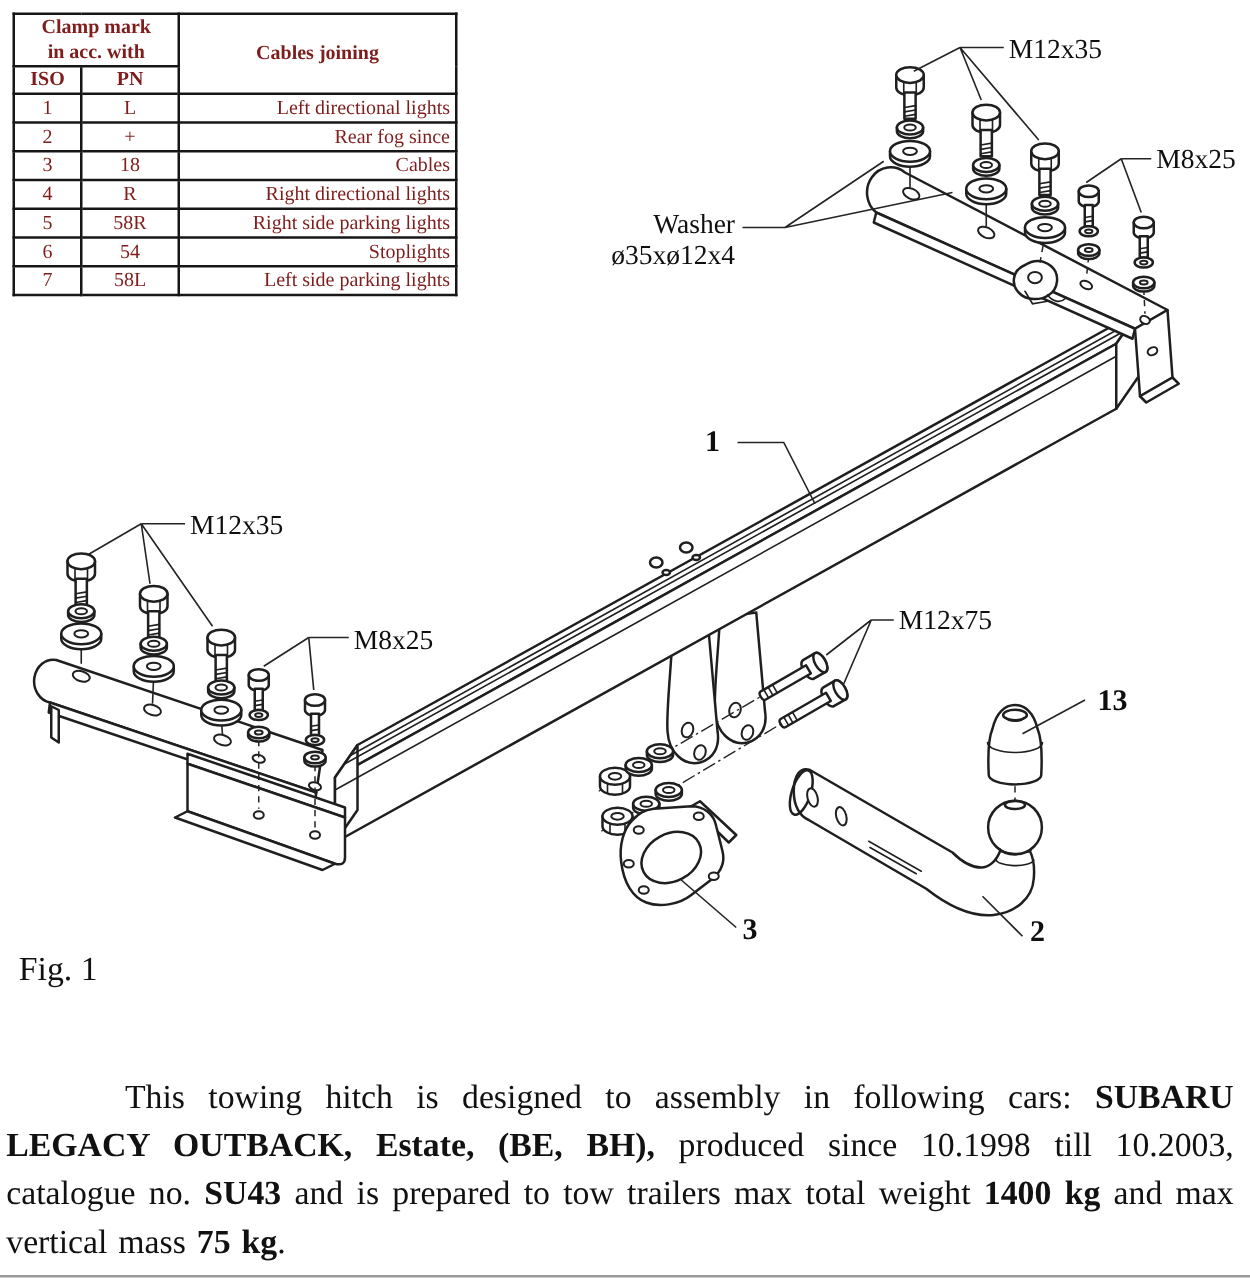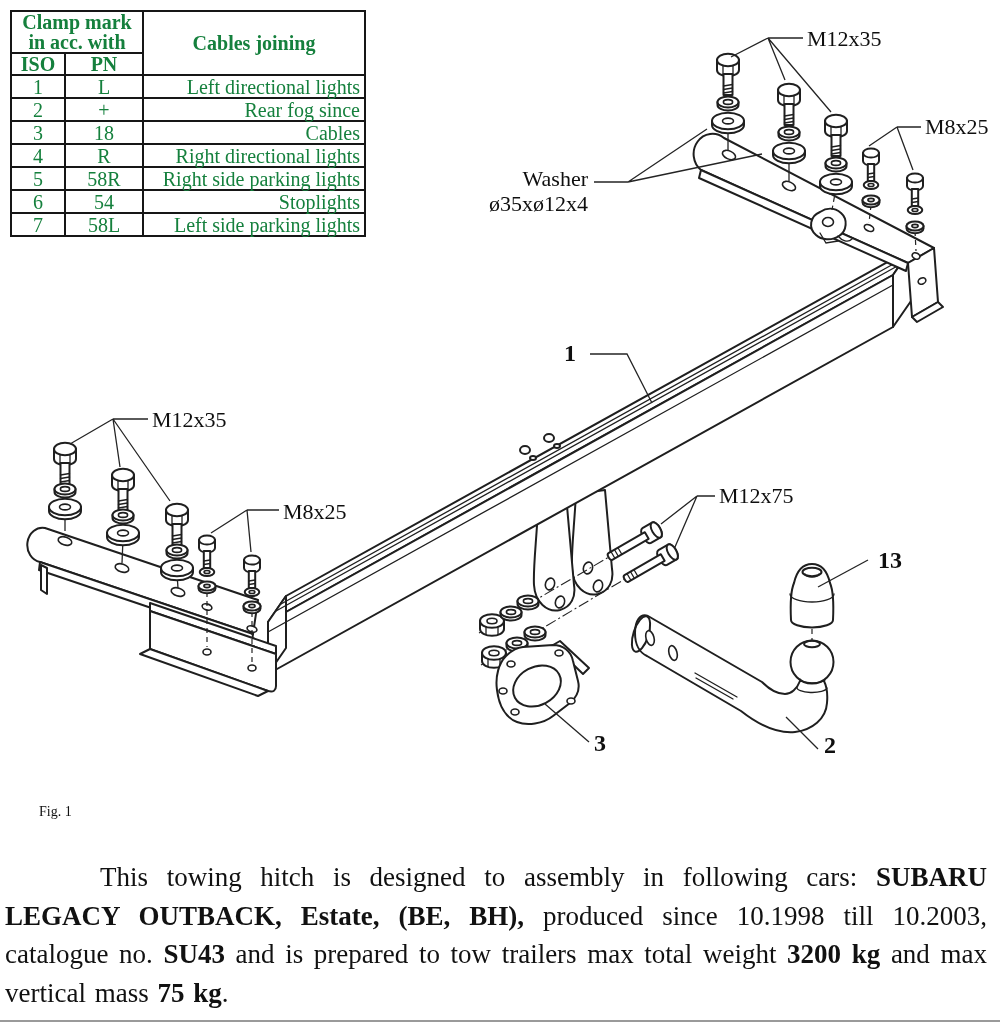--- a/index.html
+++ b/index.html
@@ -1,40 +1,40 @@
 <!DOCTYPE html>
 <html><head>
 <meta charset="utf-8">
 <style>
   html,body{margin:0;padding:0;background:#fff;}
   .page{position:relative;width:1000px;height:1029px;background:#fff;overflow:hidden;
         font-family:"Liberation Serif",serif;color:#111;}
   
   table.clamp{position:absolute;left:10px;top:10px;border-collapse:collapse;
-              font-family:"Liberation Serif",serif;font-size:20px;color:#15803d;}
+              font-family:"Liberation Serif",serif;font-size:16px;color:#7f1d1d;}
   table.clamp th,table.clamp td{border:2px solid #161616;padding:0 4px;line-height:20px;}
   table.clamp th{font-weight:bold;text-align:center;}
   td.c{width:44px;text-align:center;height:21px;}
   td.p{width:68px;text-align:center;}
   td.l{width:212px;text-align:right;padding-left:6px;}
   th.grp{width:120px;}
   th.cab{width:212px;}
   
   svg.diag{position:absolute;left:0;top:0;}
   .s2{stroke:#1f1f1f;stroke-width:2;fill:#fff;stroke-linejoin:round;stroke-linecap:round;}
   .s2n{stroke:#1f1f1f;stroke-width:2;fill:none;stroke-linejoin:round;stroke-linecap:round;}
   .s1{stroke:#1f1f1f;stroke-width:1.3;fill:none;stroke-linecap:round;}
   .ldr{stroke:#242424;stroke-width:1.3;fill:none;}
   .dsh{stroke:#242424;stroke-width:1.2;fill:none;stroke-dasharray:5 4;}
   .dd{stroke:#242424;stroke-width:1.1;fill:none;stroke-dasharray:11 3 2 3;}
   .hole{fill:#fff;stroke:#1f1f1f;stroke-width:1.6;}
   text.lbl{font-family:"Liberation Serif",serif;font-size:22px;fill:#0f0f0f;}
   text.num{font-family:"Liberation Serif",serif;font-size:24px;font-weight:bold;fill:#0f0f0f;}
   
-  .figcap{position:absolute;left:15px;top:804px;font-size:14px;margin-left:24px;}
+  .figcap{position:absolute;left:15px;top:760px;font-size:27px;}
   .para{position:absolute;left:5px;top:858px;width:982px;font-size:27px;line-height:38.5px;
         text-align:justify;text-indent:95px;word-spacing:2px;}
   .para b{font-weight:bold;}
   .botline{position:absolute;left:0;top:1020px;width:1000px;height:2px;background:#9a9a9a;}
 </style>
 </head>
 <body>
 
 <div class="page">
 
@@ -326,16 +326,16 @@
     <tr>
           <td class="c">7</td>
           <td class="p">58L</td>
           <td class="l">Left side parking lights</td>
         </tr>
   </tbody>
     </table>
 
   <div class="figcap">Fig. 1</div>
 
-  <div class="para"><span>This towing hitch is designed to assembly in following cars: </span><b>SUBARU LEGACY OUTBACK, Estate, (BE, BH),</b><span> produced since 10.1998 till 10.2003, catalogue no. </span><b>SU43</b><span> and is prepared to tow trailers max total weight </span><b>3200 kg</b><span> and max vertical mass </span><b>75 kg</b><span>.</span></div>
+  <div class="para"><span>This towing hitch is designed to assembly in following cars: </span><b>SUBARU LEGACY OUTBACK, Estate, (BE, BH),</b><span> produced since 10.1998 till 10.2003, catalogue no. </span><b>SU43</b><span> and is prepared to tow trailers max total weight </span><b>1400 kg</b><span> and max vertical mass </span><b>75 kg</b><span>.</span></div>
 
   <div class="botline"></div>
 </div>
 
 </body></html>

